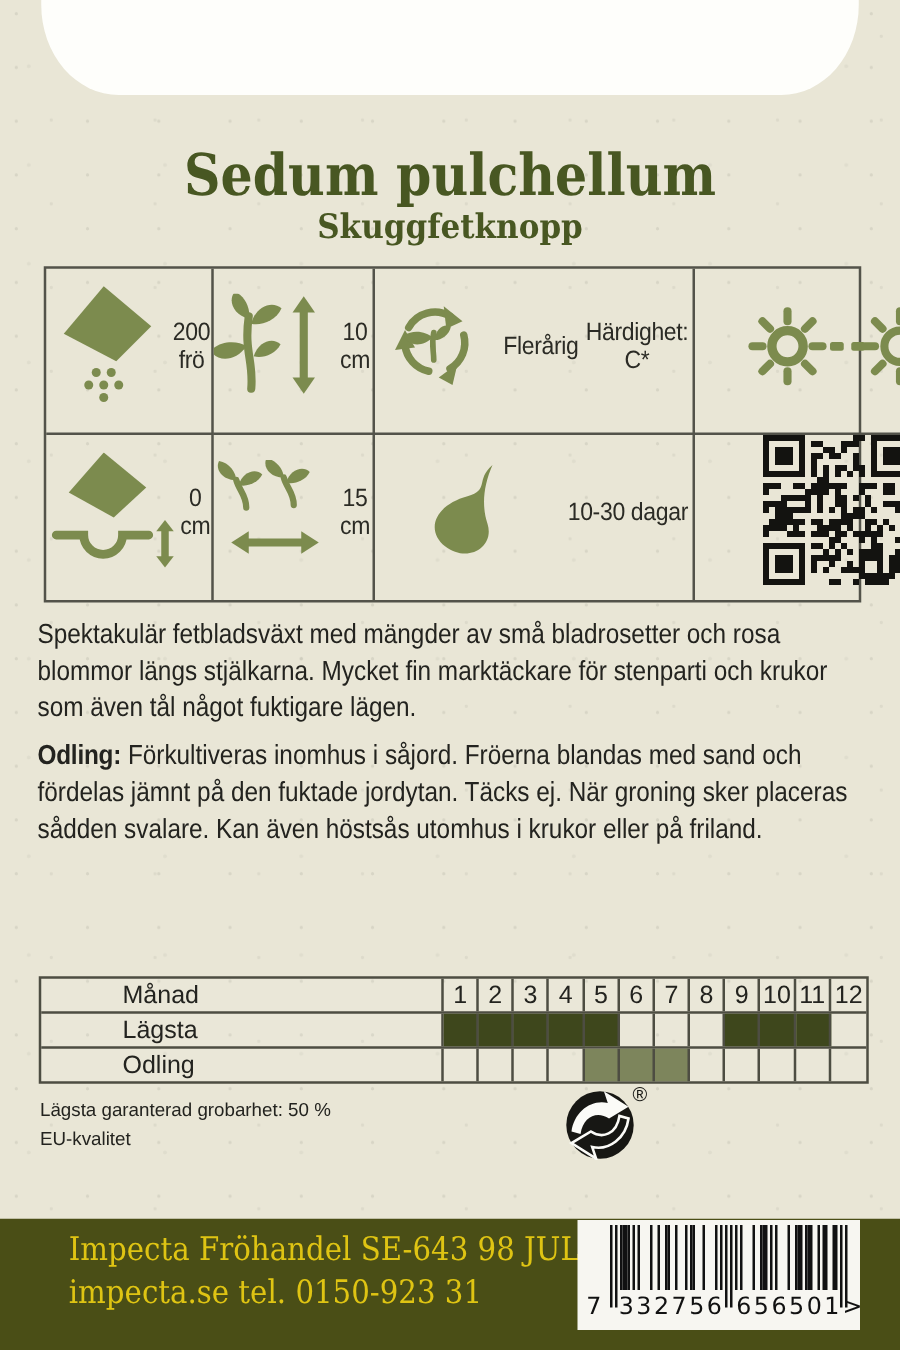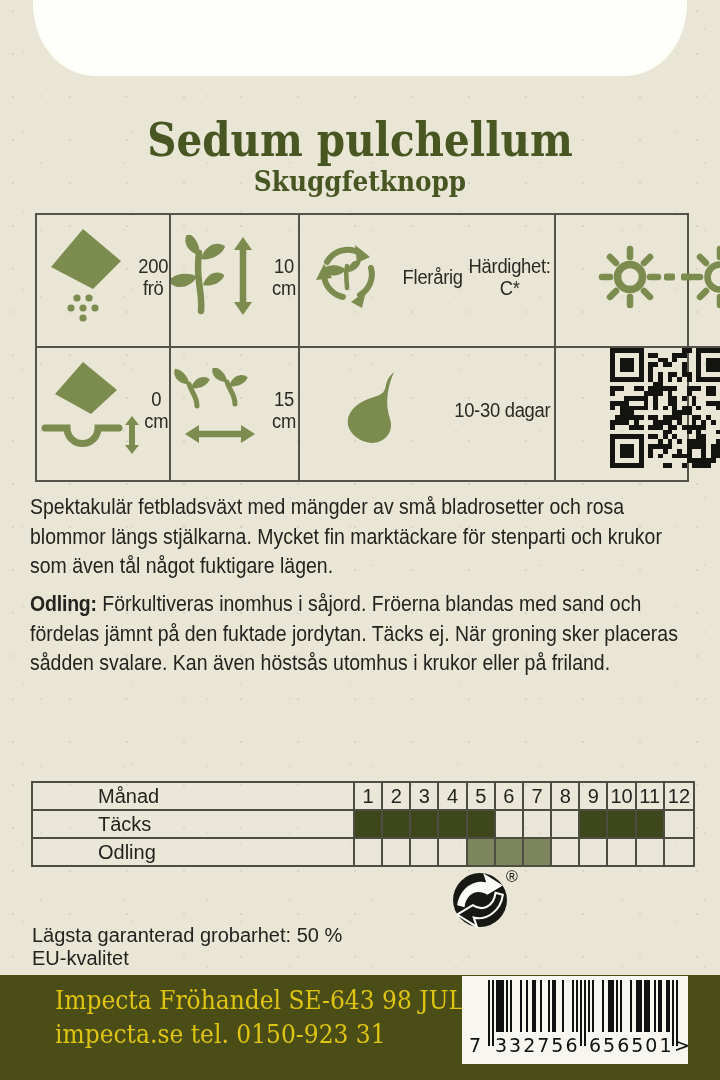--- a/index.html
+++ b/index.html
@@ -47,21 +47,21 @@
   .cal{position:absolute;left:31px;top:781px;width:660px;border:2px solid #4d4d42;background:rgba(255,255,255,.06);}
   .cal-row{display:grid;grid-template-columns:322px repeat(12,1fr);height:26px;
            border-top:2px solid #4d4d42;}
   .cal-row:first-child{border-top:none;}
   .cal-label{padding-left:17px;font-size:20px;display:flex;align-items:center;color:#23231f;
              border-right:2px solid #4d4d42;transform-origin:0 50%;margin-left:48px;}
   .mcell{border-right:2px solid #4d4d42;display:flex;align-items:center;justify-content:center;
          font-size:20px;color:#23231f;}
   .mcell:last-child{border-right:none;text-align:center;}
   
-  .guarantee{position:absolute;left:32px;top:924px;font-size:20px;line-height:23px;color:#23231f;}
+  .guarantee{position:absolute;left:32px;top:877px;font-size:15px;line-height:23px;color:#23231f;}
   .greendot{position:absolute;left:452px;top:872px;width:70px;height:64px;}
   .regmark{position:absolute;left:54px;top:-4px;font-size:16px;color:#171714;}
   
   .brandbar{position:absolute;left:0;top:975px;width:720px;height:105px;background:#4a4e16;}
   .brand-line{position:absolute;left:55px;font-family:"DejaVu Serif",serif;font-size:26px;
               color:#dfc413;transform:scaleX(.9);transform-origin:0 0;white-space:nowrap;}
   #brand1{top:10px;}
   #brand2{top:44px;}
   .barcode-box{position:absolute;left:462px;top:1px;width:226px;height:88px;background:#f7f6f1;}
   .barcode-box svg{position:absolute;left:0;top:4px;}
@@ -550,21 +550,21 @@
         <div class="mcell">5</div>
         <div class="mcell">6</div>
         <div class="mcell">7</div>
         <div class="mcell">8</div>
         <div class="mcell">9</div>
         <div class="mcell">10</div>
         <div class="mcell">11</div>
         <div class="mcell">12</div>
       </div>
     <div class="cal-row">
-      <div class="cal-label">Täcks</div>
+      <div class="cal-label">Lägsta</div>
     <div class="mcell" style="background: rgb(62, 71, 28);"></div>
         <div class="mcell" style="background: rgb(62, 71, 28);"></div>
         <div class="mcell" style="background: rgb(62, 71, 28);"></div>
         <div class="mcell" style="background: rgb(62, 71, 28);"></div>
         <div class="mcell" style="background: rgb(62, 71, 28);"></div>
         <div class="mcell"></div>
         <div class="mcell"></div>
         <div class="mcell"></div>
         <div class="mcell" style="background: rgb(62, 71, 28);"></div>
         <div class="mcell" style="background: rgb(62, 71, 28);"></div>

